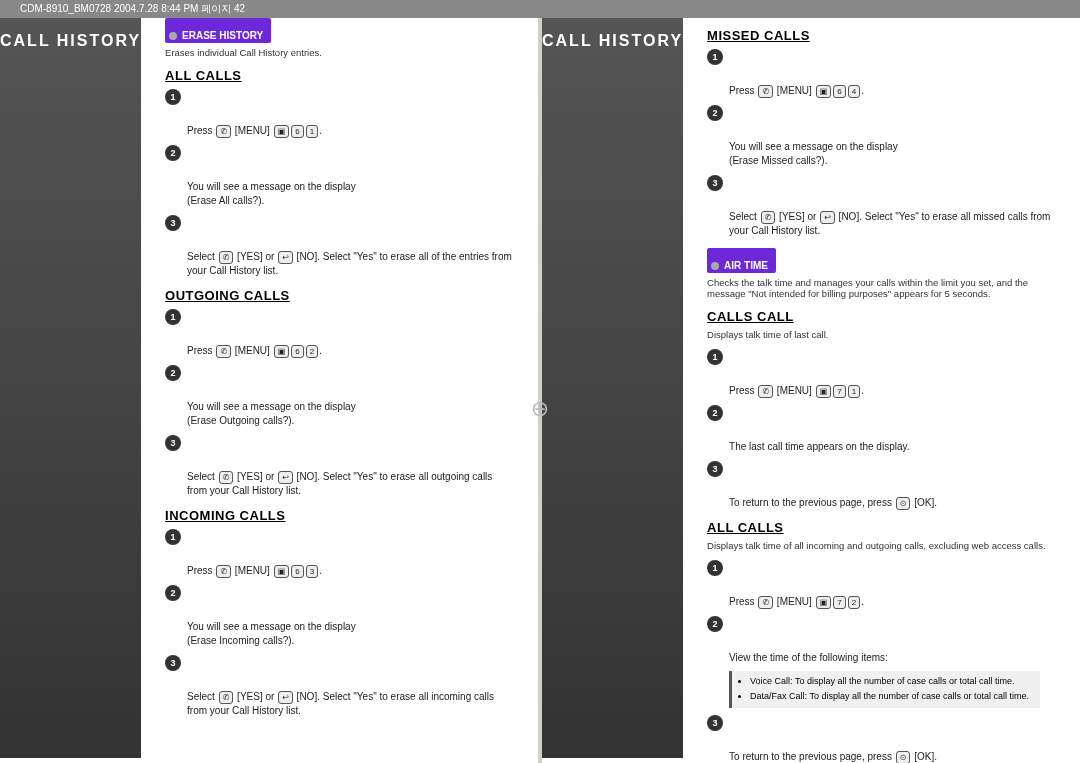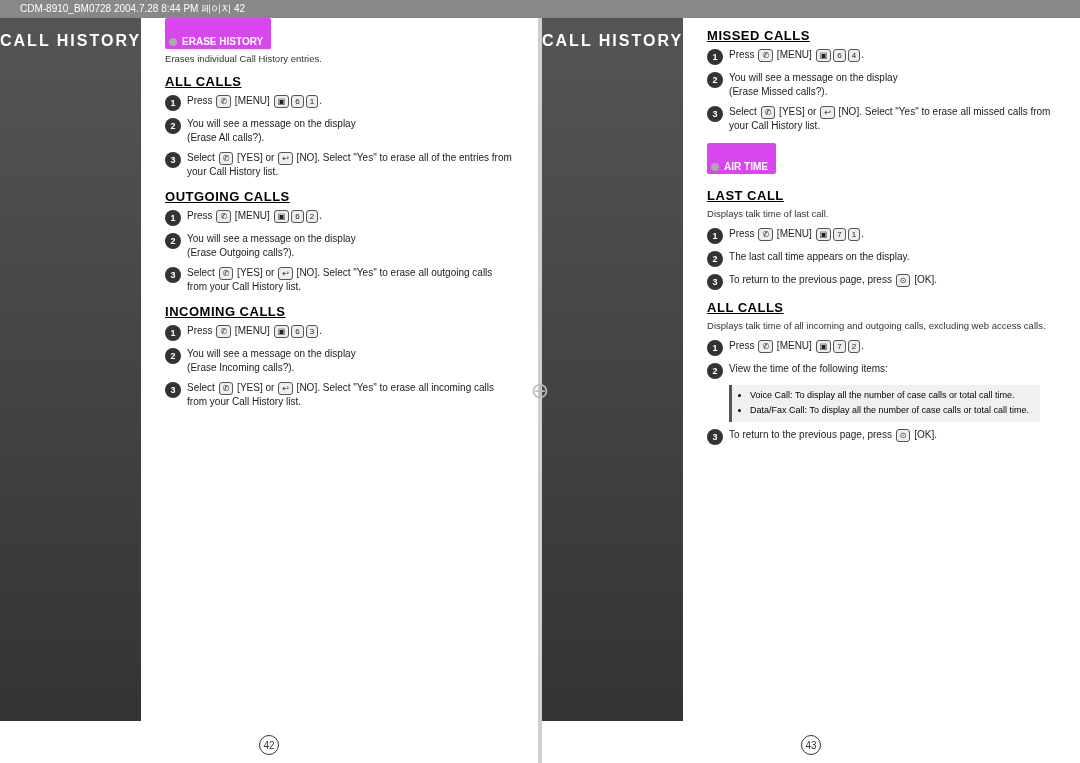--- a/index.html
+++ b/index.html
@@ -45,25 +45,25 @@
       margin-bottom: 12px;
     }
     .page-content {
       padding: 0 24px 0 24px;
       flex: 1;
     }
     
     .section-badge {
       display: inline-flex;
       align-items: center;
-      background: #d946ef;
+      background: #6d28d9;
       color: #fff;
       font-size: 10px;
       font-weight: bold;
-      padding: 18px 8px 2px 4px;
+      padding: 12px 8px 2px 4px;
       border-radius: 2px;
       margin-bottom: 4px;
     }
     .section-badge .dot {
       display: inline-block;
       width: 8px;
       height: 8px;
       background: #aaa;
       border-radius: 50%;
       margin-right: 5px;
@@ -98,20 +98,21 @@
       font-size: 9px;
       font-weight: bold;
       flex-shrink: 0;
       margin-right: 6px;
       margin-top: 1px;
     }
     .step-text {
       font-size: 10px;
       color: #222;
       line-height: 1.4;
+      margin-top: 36px;
     }
     
     .key-icon {
       display: inline-block;
       border: 1px solid #555;
       border-radius: 3px;
       padding: 0px 3px;
       font-size: 8px;
       background: #eee;
       margin: 0 1px;
@@ -254,23 +255,24 @@
       <div class="step">
         <span class="step-num">3</span>
         <span class="step-text">Select <span class="key-icon">✆</span> [YES] or <span class="key-icon">↩</span> [NO]. Select "Yes" to erase all missed calls from your Call History list.</span>
       </div>
 
       <div style="margin-top: 10px;">
         <div class="section-badge">
           <span class="dot"></span>
           <span>AIR TIME</span>
         </div>
-      </div>
-
-      <div class="section-title">LAST CALL</div>
+        <div class="section-desc">Checks the talk time and manages your calls within the limit you set, and the message "Not intended for billing purposes" appears for 5 seconds.</div>
+      </div>
+
+      <div class="section-title">CALLS CALL</div>
       <div class="section-desc">Displays talk time of last call.</div>
       <div class="step">
         <span class="step-num">1</span>
         <span class="step-text">Press <span class="key-icon">✆</span> [MENU] <span class="key-icon">▣</span><span class="key-icon">7</span><span class="key-icon">1</span>.</span>
       </div>
       <div class="step">
         <span class="step-num">2</span>
         <span class="step-text">The last call time appears on the display.</span>
       </div>
       <div class="step">

